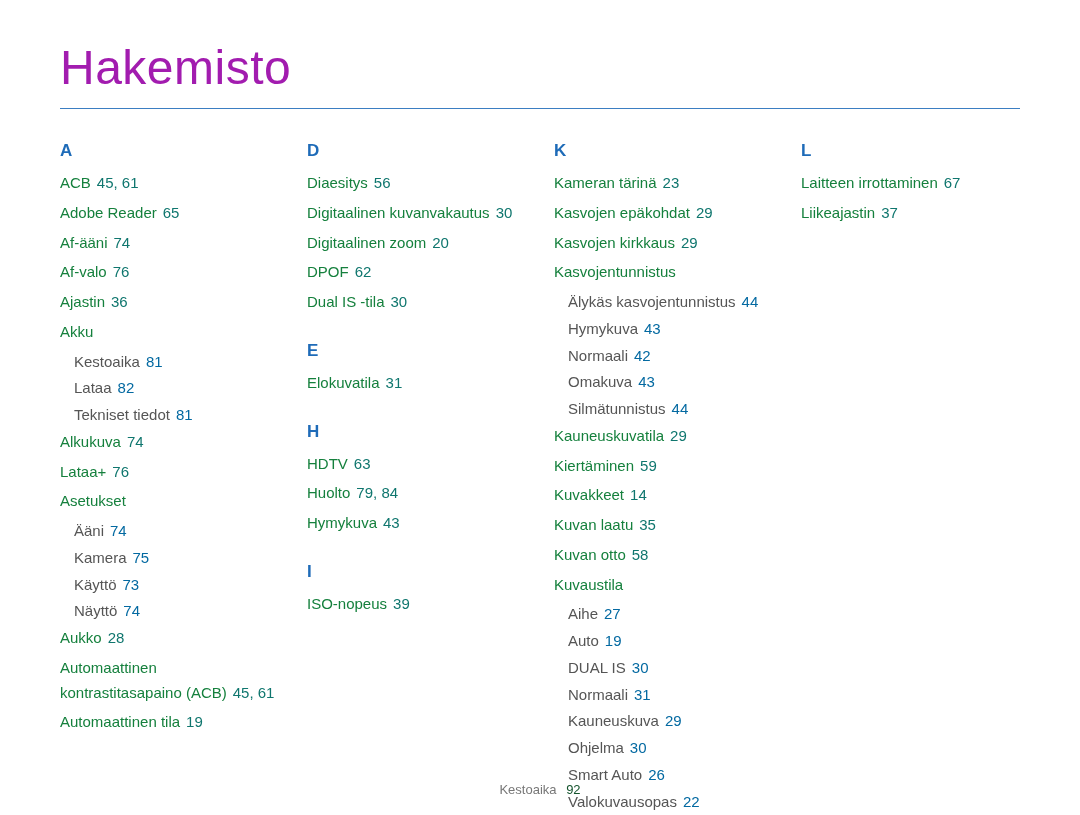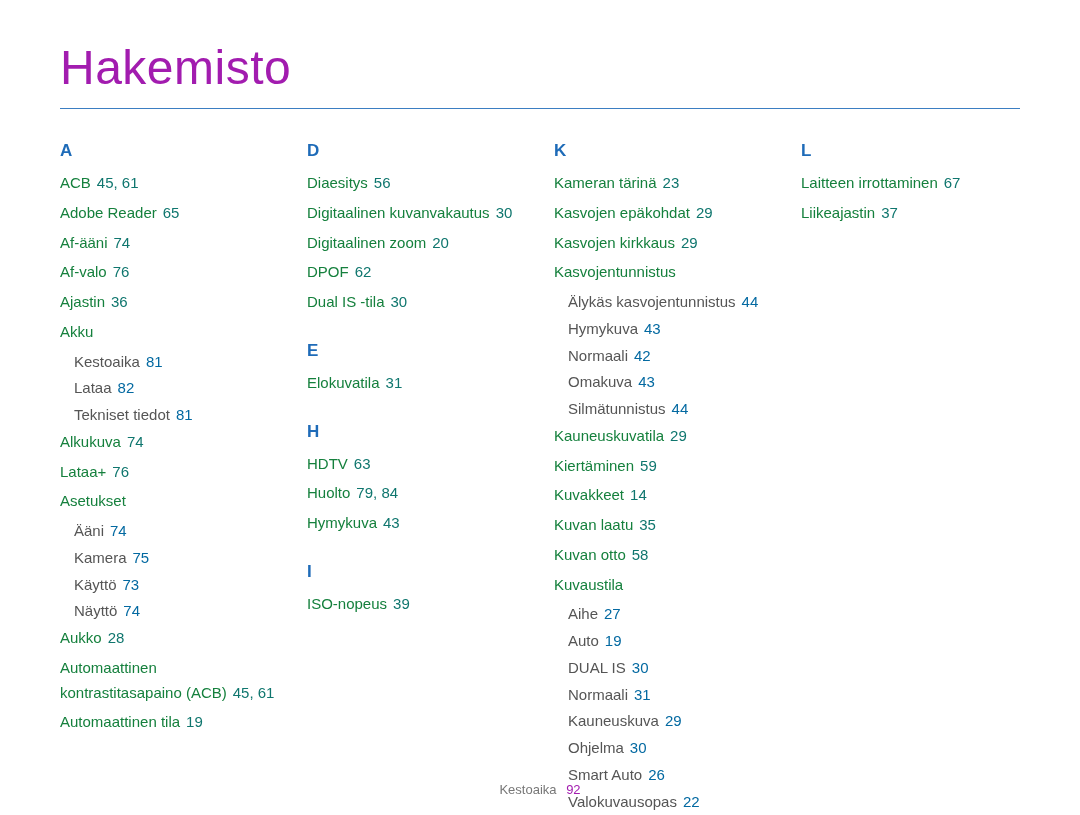--- a/index.html
+++ b/index.html
@@ -51,21 +51,21 @@
   .sub .entry-pages { color: #0369a1; }
   .footer {
     position: absolute;
     bottom: 18px;
     left: 0;
     width: 100%;
     text-align: center;
     font-size: 13px;
     color: #777;
   }
-  .footer .pnum { color: #a21caf; padding-left: 6px; }
+  .footer .pnum { color: #14532d; padding-left: 6px; }
 </style>
 </head>
 <body>
 
 <h1 class="title">Hakemisto</h1>
 <hr class="rule">
 
 <div class="columns" id="columns">
     <div class="section">
       <span class="letter">A</span>

